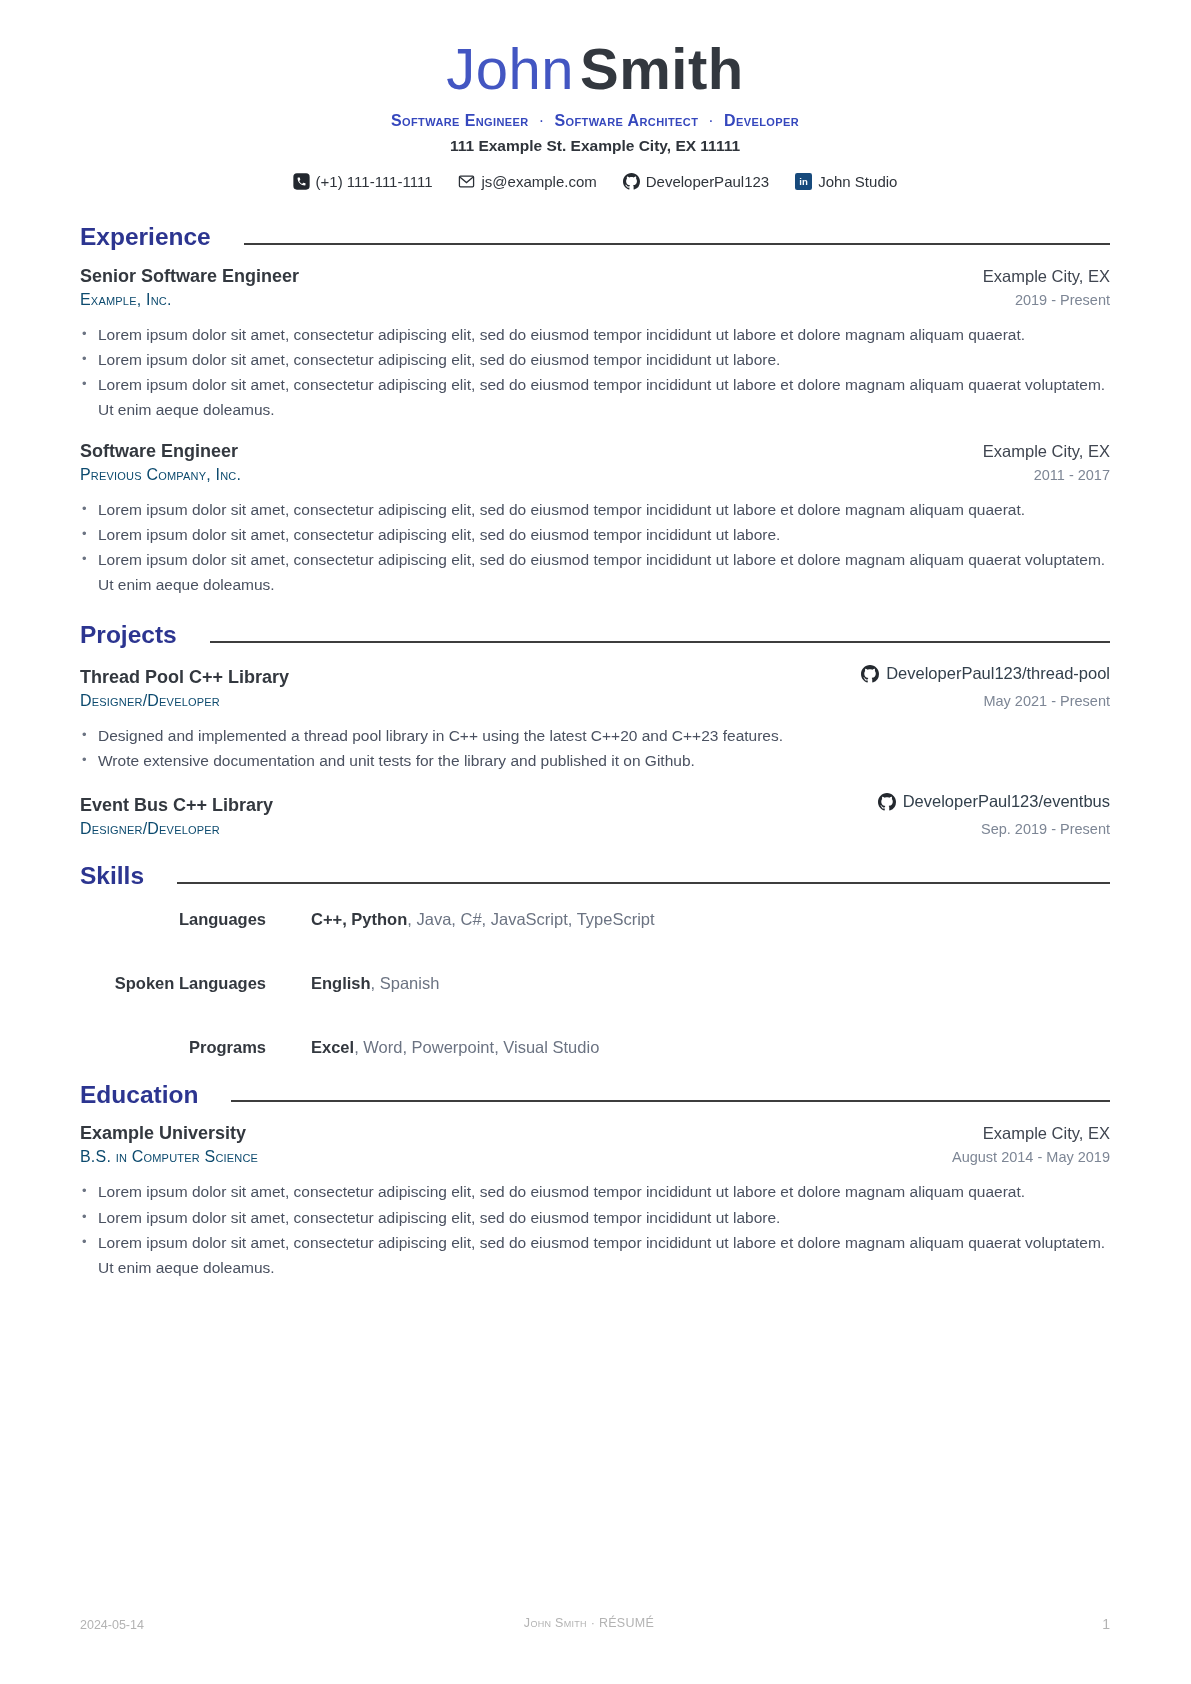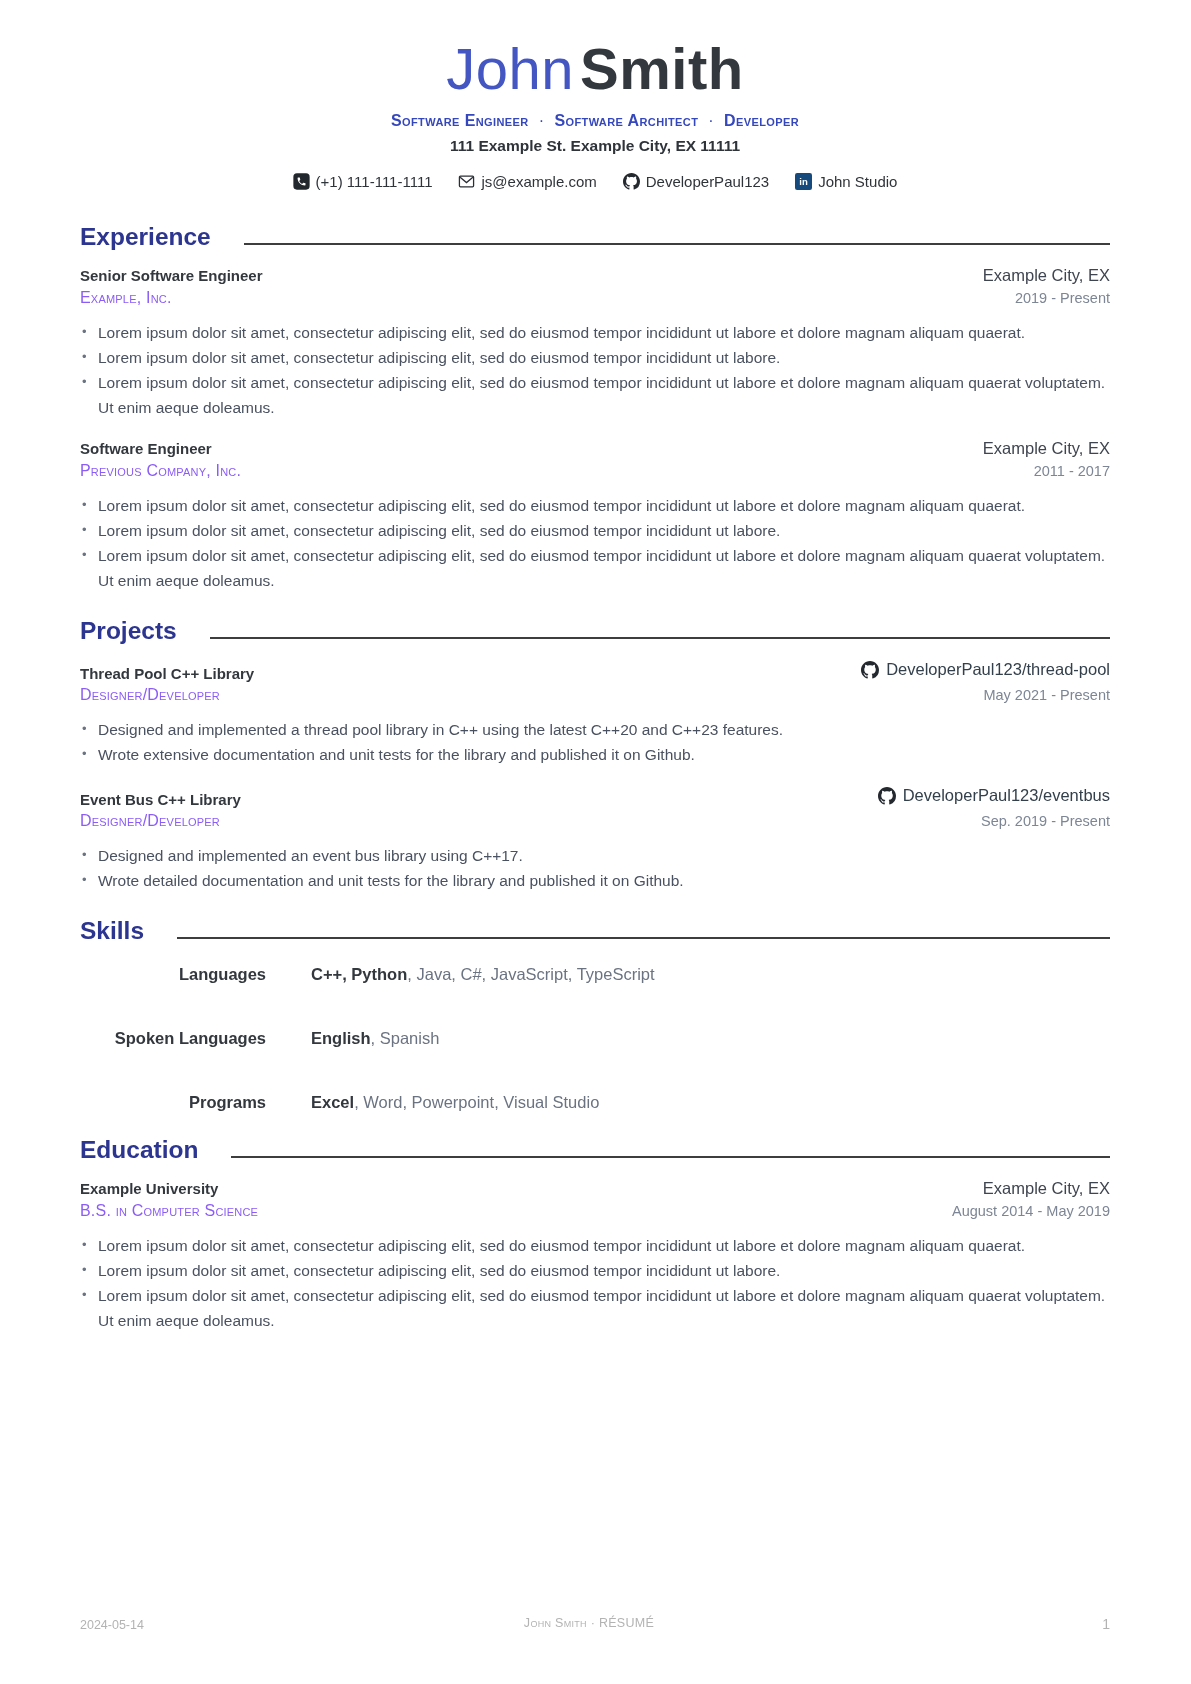--- a/index.html
+++ b/index.html
@@ -35,24 +35,24 @@
 
   
   .section{margin-top:25px;}
   .section-head{display:flex;align-items:flex-end;gap:33px;}
   .section-head h2{font-size:24.5px;font-weight:700;color:var(--accent);line-height:1.1;}
   .section-head .rule{flex:1;border-top:2.6px solid var(--rule);margin-bottom:6px;}
 
   .entry{margin-top:15px;}
   .entry + .entry{margin-top:19px;}
   .row{display:flex;justify-content:space-between;align-items:baseline;}
-  .etitle{font-size:15px;font-weight:700;color:var(--ink);}
+  .etitle{font-size:18px;font-weight:700;color:var(--ink);}
   .eloc{font-size:16.5px;color:#3f4550;}
   .row.sub{margin-top:4px;}
-  .eorg{font-size:16px;font-variant:small-caps;color:#8b5cf6;letter-spacing:.2px;}
+  .eorg{font-size:16px;font-variant:small-caps;color:#0c4a6e;letter-spacing:.2px;}
   .edate{font-size:14.5px;color:var(--muted);}
   .repo{display:inline-flex;align-items:center;gap:7px;font-size:16.5px;color:#33404c;text-decoration:none;}
   .repo svg{width:18px;height:18px;display:block;}
 
   ul.bullets{list-style:none;margin-top:13px;}
   ul.bullets li{position:relative;padding-left:18px;font-size:15.5px;line-height:1.62;color:var(--body);}
   ul.bullets li::before{content:"•";position:absolute;left:2px;top:0;color:#6b7382;font-size:13px;line-height:1.9;}
 
   
   .skills{margin-top:20px;display:grid;grid-template-columns:186px 1fr;column-gap:18px;row-gap:11px;gap:45px;}
@@ -196,24 +196,20 @@
             <svg viewBox="0 0 16 16">
                 <path fill="#24292f" d="M8 0C3.58 0 0 3.58 0 8c0 3.54 2.29 6.53 5.47 7.59.4.07.55-.17.55-.38 0-.19-.01-.82-.01-1.49-2.01.37-2.53-.49-2.69-.94-.09-.23-.48-.94-.82-1.13-.28-.15-.68-.52-.01-.53.63-.01 1.08.58 1.23.82.72 1.21 1.87.87 2.33.66.07-.52.28-.87.51-1.07-1.78-.2-3.64-.89-3.64-3.95 0-.87.31-1.59.82-2.15-.08-.2-.36-1.02.08-2.12 0 0 .67-.21 2.2.82.64-.18 1.32-.27 2-.27s1.36.09 2 .27c1.53-1.04 2.2-.82 2.2-.82.44 1.1.16 1.92.08 2.12.51.56.82 1.27.82 2.15 0 3.07-1.87 3.75-3.65 3.95.29.25.54.73.54 1.48 0 1.07-.01 1.93-.01 2.2 0 .21.15.46.55.38A8.01 8.01 0 0 0 16 8c0-4.42-3.58-8-8-8z"></path>
               </svg>
             <span>DeveloperPaul123/eventbus</span>
           </a>
         </div>
         <div class="row sub">
           <span class="eorg">Designer/Developer</span>
           <span class="edate">Sep. 2019 - Present</span>
         </div>
-        <ul class="bullets">
-          <li>Designed and implemented an event bus library using C++17.</li>
-          <li>Wrote detailed documentation and unit tests for the library and published it on Github.</li>
-        </ul>
       </div>
     </div>
 
     <div class="section">
       <div class="section-head">
         <h2>Skills</h2>
         <div class="rule"></div>
       </div>
       <div class="skills">
         <div class="sk-label">Languages</div>

